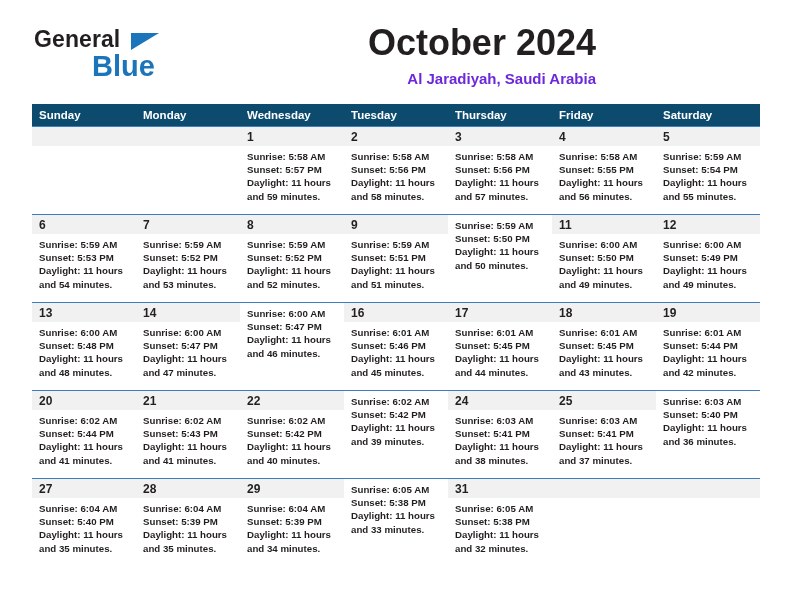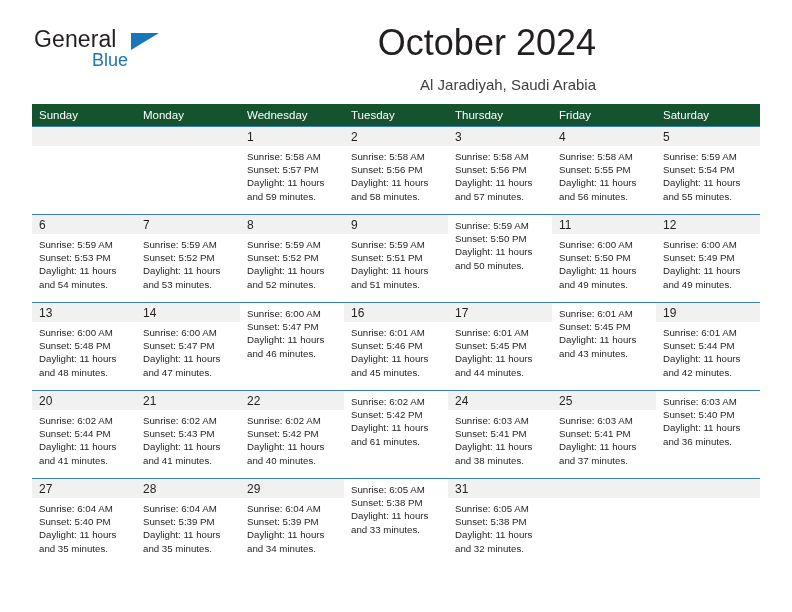--- a/index.html
+++ b/index.html
@@ -12,20 +12,21 @@
     height: 612px;
     font-family: "Liberation Sans", sans-serif;
     color: #231f20;
     overflow: hidden;
   }
   .page {
     position: relative;
     width: 628px;
     height: 612px;
     box-sizing: border-box;
+    font-weight: bold;
   }
 
   
   .header {
     position: absolute;
     left: 32px;
     top: 26px;
     right: 32px;
     height: 72px;
   }
@@ -51,54 +52,54 @@
     top: 7px;
     width: 0;
     height: 0;
     border-left: 28px solid #1b75bb;
     border-bottom: 17px solid transparent;
   }
   .brand-blue {
     position: absolute;
     left: 60px;
     top: 24px;
-    font-size: 18px;
+    font-size: 29px;
     color: #1b75bb;
     font-family: "Liberation Sans", sans-serif;
   }
   .title-block {
     position: absolute;
     right: 0;
     top: 0;
     text-align: right;
   }
   .cal-title {
     font-size: 36px;
     color: #231f20;
     line-height: 34px;
     white-space: nowrap;
   }
   .cal-subtitle {
     font-size: 15px;
-    color: #404040;
+    color: #6d28d9;
     line-height: 22px;
-    margin-top: 14px;
+    margin-top: 8px;
     white-space: nowrap;
   }
 
   
   .calendar {
     position: absolute;
     left: 32px;
     top: 104px;
     width: 728px;
   }
   .weekdays {
     display: flex;
-    background: #14532d;
+    background: #0c4a6e;
     height: 22px;
     justify-content: space-between;
   }
   .weekday {
     flex: 1 1 0;
     color: #ffffff;
     font-size: 11.5px;
     line-height: 22px;
     padding-left: 7px;
     box-sizing: border-box;
@@ -333,20 +334,21 @@
           <div class="cell">
             <div class="daynum-band"><span class="daynum">17</span></div>
             <div class="details">
               <div class="detail-line">Sunrise: 6:01 AM</div>
               <div class="detail-line">Sunset: 5:45 PM</div>
               <div class="detail-line">Daylight: 11 hours</div>
               <div class="detail-line">and 44 minutes.</div>
             </div>
           </div>
           <div class="cell">
+            <div class="daynum-band"><span class="daynum">18</span></div>
             <div class="details">
               <div class="detail-line">Sunrise: 6:01 AM</div>
               <div class="detail-line">Sunset: 5:45 PM</div>
               <div class="detail-line">Daylight: 11 hours</div>
               <div class="detail-line">and 43 minutes.</div>
             </div>
           </div>
           <div class="cell">
             <div class="daynum-band"><span class="daynum">19</span></div>
             <div class="details">
@@ -383,21 +385,21 @@
               <div class="detail-line">Sunset: 5:42 PM</div>
               <div class="detail-line">Daylight: 11 hours</div>
               <div class="detail-line">and 40 minutes.</div>
             </div>
           </div>
           <div class="cell">
             <div class="details">
               <div class="detail-line">Sunrise: 6:02 AM</div>
               <div class="detail-line">Sunset: 5:42 PM</div>
               <div class="detail-line">Daylight: 11 hours</div>
-              <div class="detail-line">and 61 minutes.</div>
+              <div class="detail-line">and 39 minutes.</div>
             </div>
           </div>
           <div class="cell">
             <div class="daynum-band"><span class="daynum">24</span></div>
             <div class="details">
               <div class="detail-line">Sunrise: 6:03 AM</div>
               <div class="detail-line">Sunset: 5:41 PM</div>
               <div class="detail-line">Daylight: 11 hours</div>
               <div class="detail-line">and 38 minutes.</div>
             </div>

